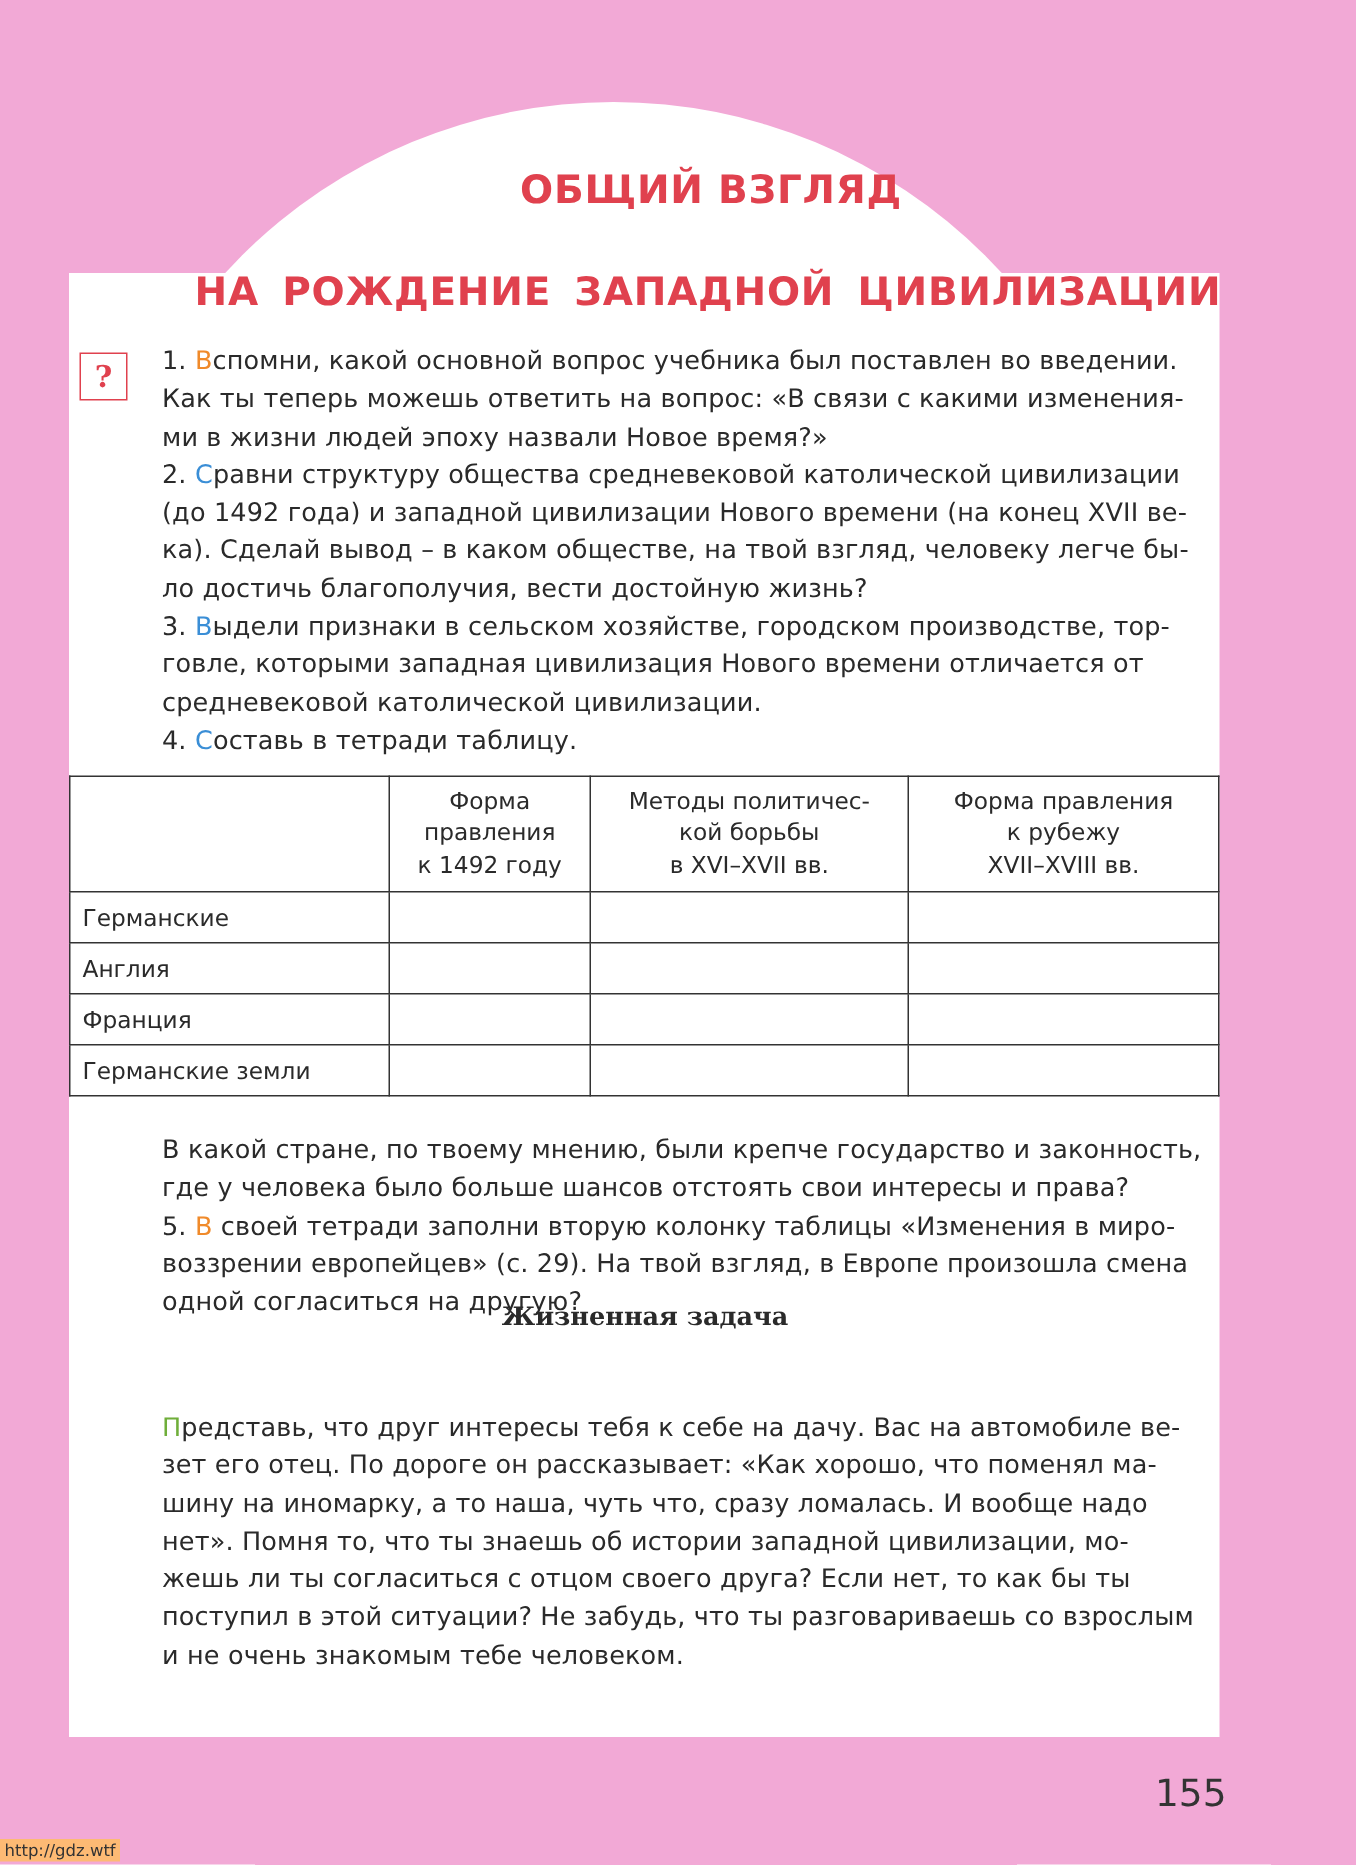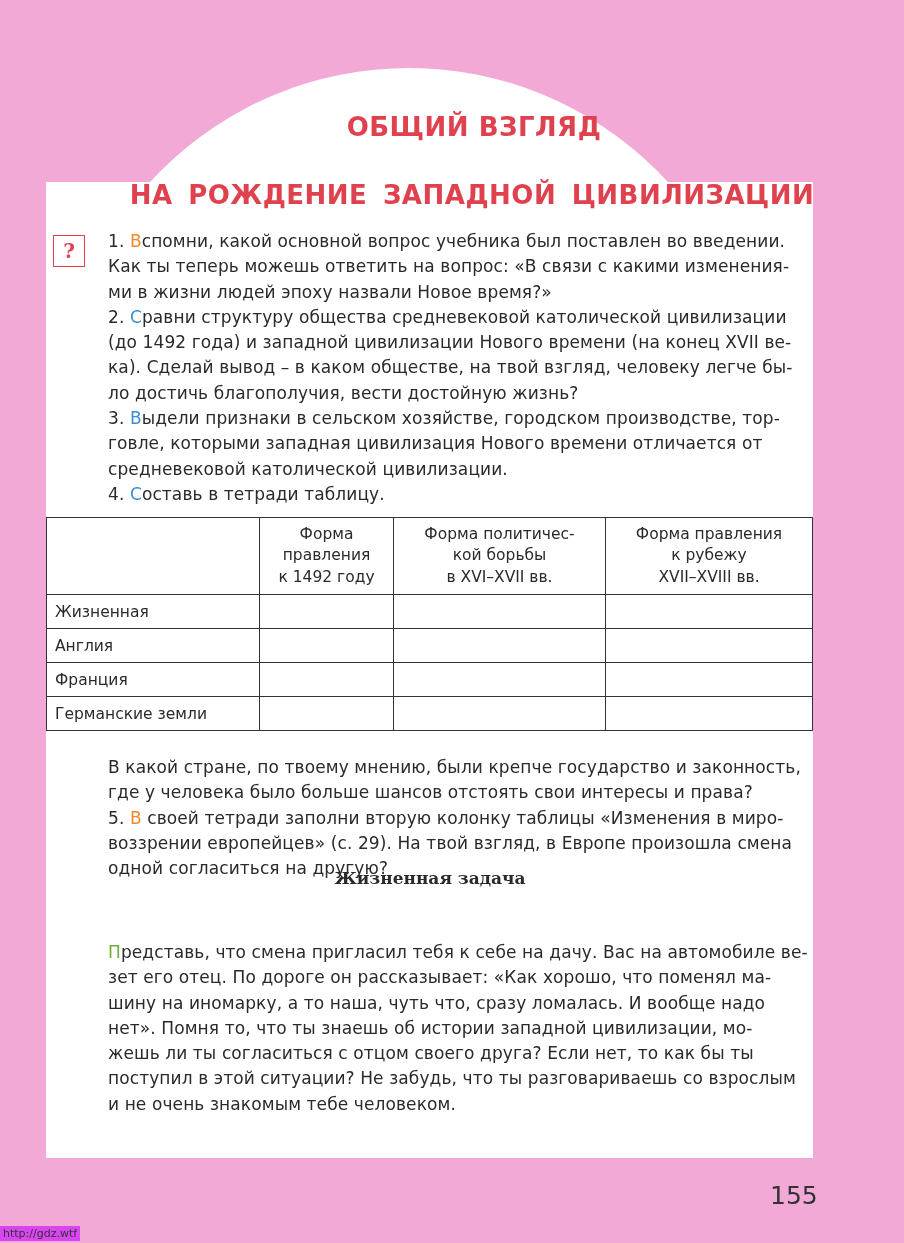--- a/index.html
+++ b/index.html
@@ -52,21 +52,21 @@
   .c1 { width: 117px; }
   .c2 { width: 195px; }
   .sub {
     position: absolute; top: 868px; left: 0; width: 860px; text-align: center;
     font-family: "DejaVu Serif", serif; font-weight: bold; font-size: 17px;
   }
   .pagenum {
     position: absolute; left: 770px; top: 1181px; font-size: 25px; color: #333;
   }
   .wm {
-    position: absolute; left: 0; top: 1226px; background: #d946ef;
+    position: absolute; left: 0; top: 1226px; background: #fdba74;
     font-size: 11px; padding: 1px 3px; color: #333;
   }
 </style>
 </head>
 <body>
 
 <div class="arch"></div>
 <div class="panel"></div>
 
 <div class="title1">ОБЩИЙ ВЗГЛЯД</div>
@@ -91,32 +91,32 @@
 <table class="t">
   <tbody>
       <tr>
     <th class="c0"></th>
     <th class="c1">
           <div>Форма</div>
           <div>правления</div>
           <div>к 1492 году</div>
         </th>
     <th class="c2">
-          <div>Форма политичес-</div>
+          <div>Методы политичес-</div>
           <div>кой борьбы</div>
           <div>в XVI–XVII вв.</div>
         </th>
     <th>
           <div>Форма правления</div>
           <div>к рубежу</div>
           <div>XVII–XVIII вв.</div>
         </th>
   </tr>
   <tr>
-        <td>Жизненная</td>
+        <td>Германские</td>
         <td></td>
         <td></td>
         <td></td>
       </tr>
   <tr>
         <td>Англия</td>
         <td></td>
         <td></td>
         <td></td>
       </tr>
@@ -139,21 +139,21 @@
   <p>В какой стране, по твоему мнению, были крепче государство и законность,</p>
   <p>где у человека было больше шансов отстоять свои интересы и права?</p>
   <p><span>5. </span><span class="cap-orange">В</span><span> своей тетради заполни вторую колонку таблицы «Изменения в миро-</span></p>
   <p>воззрении европейцев» (с. 29). На твой взгляд, в Европе произошла смена</p>
   <p>одной согласиться на другую?</p>
 </div>
 
 <div class="sub">Жизненная задача</div>
 
 <div class="text" style="top:940px;">
-  <p><span class="cap-green">П</span><span>редставь, что смена пригласил тебя к себе на дачу. Вас на автомобиле ве-</span></p>
+  <p><span class="cap-green">П</span><span>редставь, что друг интересы тебя к себе на дачу. Вас на автомобиле ве-</span></p>
   <p>зет его отец. По дороге он рассказывает: «Как хорошо, что поменял ма-</p>
   <p>шину на иномарку, а то наша, чуть что, сразу ломалась. И вообще надо</p>
   <p>нет». Помня то, что ты знаешь об истории западной цивилизации, мо-</p>
   <p>жешь ли ты согласиться с отцом своего друга? Если нет, то как бы ты</p>
   <p>поступил в этой ситуации? Не забудь, что ты разговариваешь со взрослым</p>
   <p>и не очень знакомым тебе человеком.</p>
 </div>
 
 <div class="pagenum">155</div>
 <div class="wm">http://gdz.wtf</div>

